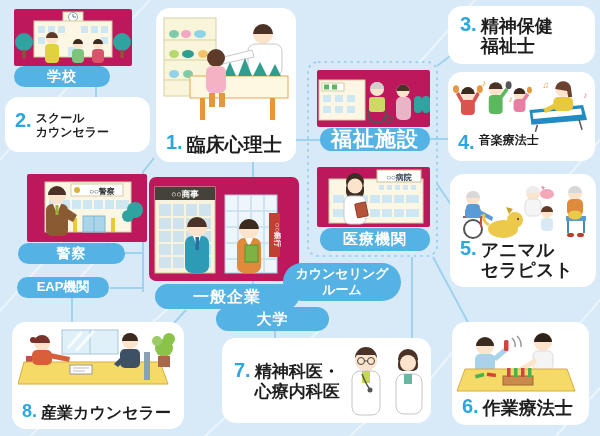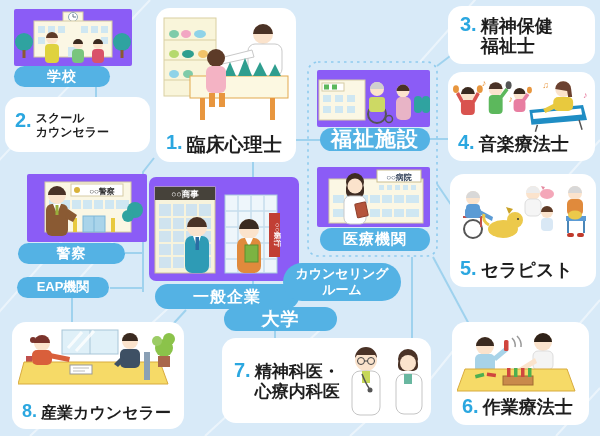--- a/index.html
+++ b/index.html
@@ -1,20 +1,20 @@
 <!DOCTYPE html>
 <html><head>
 <meta charset="utf-8">
 <style>
   html,body{margin:0;padding:0;background:#d8eaf8;}
   .stage{position:relative;width:600px;height:436px;background:#d8eaf8;overflow:hidden;
          font-family:"Liberation Sans","DejaVu Sans",sans-serif;}
   svg{display:block;}
   .layer{position:absolute;left:0;top:0;width:600px;height:436px;}
-  .illus{position:absolute;background:#8b5cf6;border-radius:2px;}
+  .illus{position:absolute;background:#be185d;border-radius:2px;}
   .card{position:absolute;background:#fff;border-radius:14px;display:flex;flex-direction:column;}
   .pill{position:absolute;background:#54b2e4;color:#fff;font-weight:bold;display:flex;
         flex-direction:column;align-items:center;justify-content:center;border-radius:999px;
         text-align:center;line-height:1.25;letter-spacing:1px;}
   .cap{display:flex;align-items:flex-start;gap:4px;font-weight:bold;color:#1e1e1e;
        padding:0 6px 7px 10px;line-height:1.12;}
   .cap .num{color:#2ba7e0;font-size:20px;position:relative;top:-1px;}
   .cap .txt{font-size:12px;padding-top:2px;}
   .cap .txt div{white-space:nowrap;}
   .grow{flex:1;min-height:0;}
@@ -218,21 +218,21 @@
         <g fill="#e8963e" font-size="9">
           <text x="30" y="10">♪</text>
             <text x="57" y="26">♪</text>
             <text x="91" y="12">♫</text>
         </g>
         <text x="132" y="22" fill="#e87ea1" font-size="9">♪</text>
       </svg>
     </div>
     <div class="cap">
       <span class="num">4.</span>
-      <span class="txt" style="font-size:18px;">音楽療法士</span>
+      <span class="txt" style="font-size:12px;">音楽療法士</span>
     </div>
   </div>
 
   <div class="illus" style="left:317px;top:167px;width:113px;height:60px;">
     <svg viewBox="0 0 113 60" width="113" height="60">
       <rect x="12" y="12" width="94" height="44" fill="#fbf7e4" stroke="#d6cba4"></rect>
       <rect x="60" y="3" width="44" height="12" fill="#fff" stroke="#c9bd8e"></rect>
       <text x="82" y="12.5" text-anchor="middle" font-size="8" fill="#33425a">○○病院</text>
       <g fill="#cfe7f2">
         <rect x="62" y="18" width="5" height="5"></rect>
@@ -284,20 +284,21 @@
           <path d="M113,14 a7,7 0 0 1 14,0 z" fill="#d8d8d8"></path>
         <rect x="112" y="20" width="16" height="17" rx="5" fill="#e08a3c"></rect>
         <ellipse cx="120" cy="36" rx="7" ry="4.5" fill="#ecc94b"></ellipse>
         <rect x="112" y="54" width="7" height="4" rx="2" fill="#c0392b"></rect>
           <rect x="122" y="54" width="7" height="4" rx="2" fill="#c0392b"></rect>
       </svg>
     </div>
     <div class="cap">
       <span class="num">5.</span>
       <span class="txt" style="font-size:18px;">
+        <div>アニマル</div>
         <div>セラピスト</div>
       </span>
     </div>
   </div>
 
   <div class="illus" style="left:13px;top:174px;width:120px;height:68px;margin-left:14px;">
     <svg viewBox="0 0 120 68" width="120" height="68">
       <rect x="18" y="8" width="86" height="50" fill="#fbf7e4" stroke="#d6cba4"></rect>
       <rect x="44" y="10" width="52" height="12" fill="#fff" stroke="#d6cba4"></rect>
       <circle cx="50" cy="16" r="3" fill="#d8b23a"></circle>
@@ -349,21 +350,21 @@
     </svg>
   </div>
   <div class="pill" style="left:155px;top:284px;width:144px;height:25px;font-size:16px;">
     <span>一般企業</span>
   </div>
 
   <div class="pill" style="left:283px;top:263px;width:118px;height:38px;font-size:13px;border-radius:19px;letter-spacing:0;">
     <span>カウンセリング</span>
     <span>ルーム</span>
   </div>
-  <div class="pill" style="left:224px;top:307px;width:113px;height:24px;font-size:18px;">
+  <div class="pill" style="left:216px;top:307px;width:113px;height:24px;font-size:15px;">
     <span>大学</span>
   </div>
 
   <div class="card" style="left:12px;top:322px;width:172px;height:107px;">
     <div class="grow" style="padding:6px 6px 0 6px;">
       <svg viewBox="0 0 160 66" width="160" height="66">
         <rect x="44" y="2" width="56" height="24" fill="#dff0f8" stroke="#a8c6d8"></rect>
         <path d="M72,2 v24" stroke="#a8c6d8"></path>
         <path d="M50,20 L64,4 M58,23 L76,3" stroke="#fff" stroke-width="3" opacity="0.8"></path>
         <rect x="8" y="28" width="6" height="24" fill="#c0504d"></rect>
@@ -438,17 +439,17 @@
         <rect x="50" y="41" width="3.5" height="9" fill="#d0453e"></rect>
           <rect x="57" y="41" width="3.5" height="9" fill="#4caf50"></rect>
         <rect x="64" y="41" width="3.5" height="9" fill="#d0453e"></rect>
           <rect x="71" y="41" width="3.5" height="9" fill="#4caf50"></rect>
         <rect x="18" y="47" width="9" height="3.5" fill="#4caf50" transform="rotate(-14 22 48)"></rect>
         <rect x="30" y="46" width="9" height="3.5" fill="#d0453e" transform="rotate(8 34 47)"></rect>
       </svg>
     </div>
     <div class="cap">
       <span class="num">6.</span>
-      <span class="txt" style="font-size:18px;font-family:Liberation Mono, monospace;">作業療法士</span>
+      <span class="txt" style="font-size:18px;">作業療法士</span>
     </div>
   </div>
 
 </div>
 
 </body></html>

